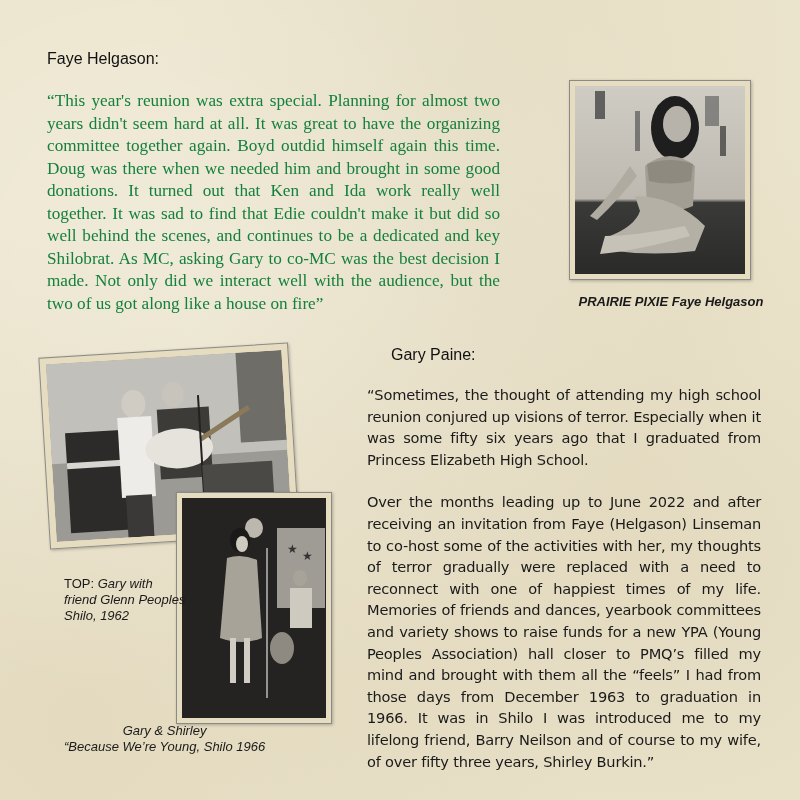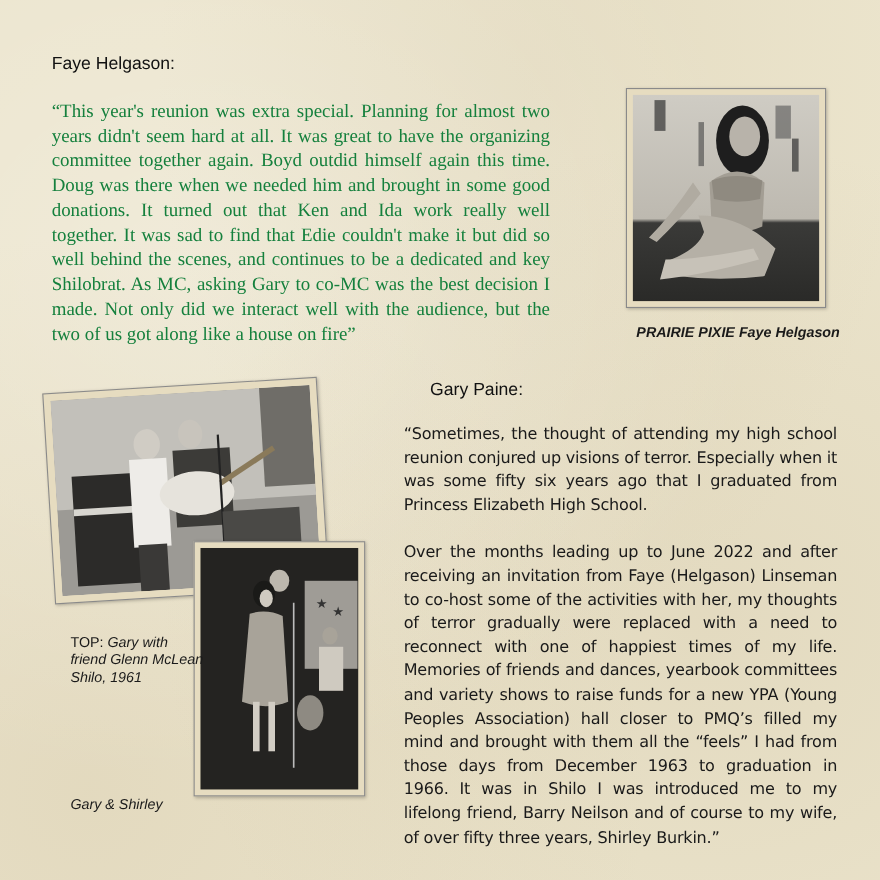--- a/index.html
+++ b/index.html
@@ -114,18 +114,19 @@
       <line x1="85" y1="50" x2="85" y2="200" stroke="#bbb" stroke-width="1.5"></line>
       <ellipse cx="118" cy="80" rx="7" ry="8" fill="#a8a399"></ellipse>
       <rect x="108" y="90" width="22" height="40" fill="#cfcac0"></rect>
       <ellipse cx="100" cy="150" rx="12" ry="16" fill="#8e8a82"></ellipse>
     </svg>
   </div>
 </div>
 
 <div class="caption sans" style="left:40px; top:576px;margin-left:24px;">
   <div><span class="upright">TOP: </span><span>Gary with</span></div>
-  <div>friend Glenn McLean</div>
-  <div>Shilo, 1961</div>
+  <div>friend Glenn Peoples</div>
+  <div>Shilo, 1962</div>
 </div>
 <div class="caption sans" style="left:64px; top:723px;text-align:center;">
   <div>Gary &amp; Shirley</div>
+  <div>“Because We’re Young, Shilo 1966</div>
 </div>
 
 </body></html>

